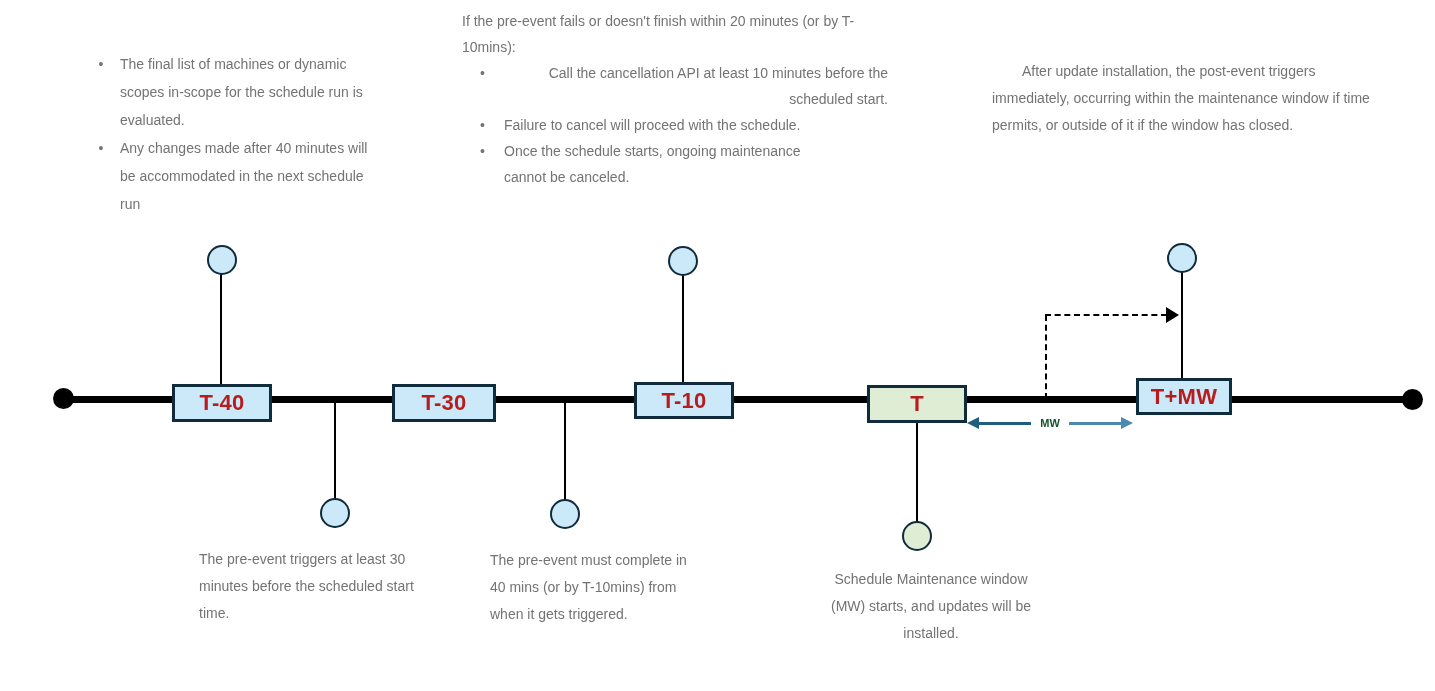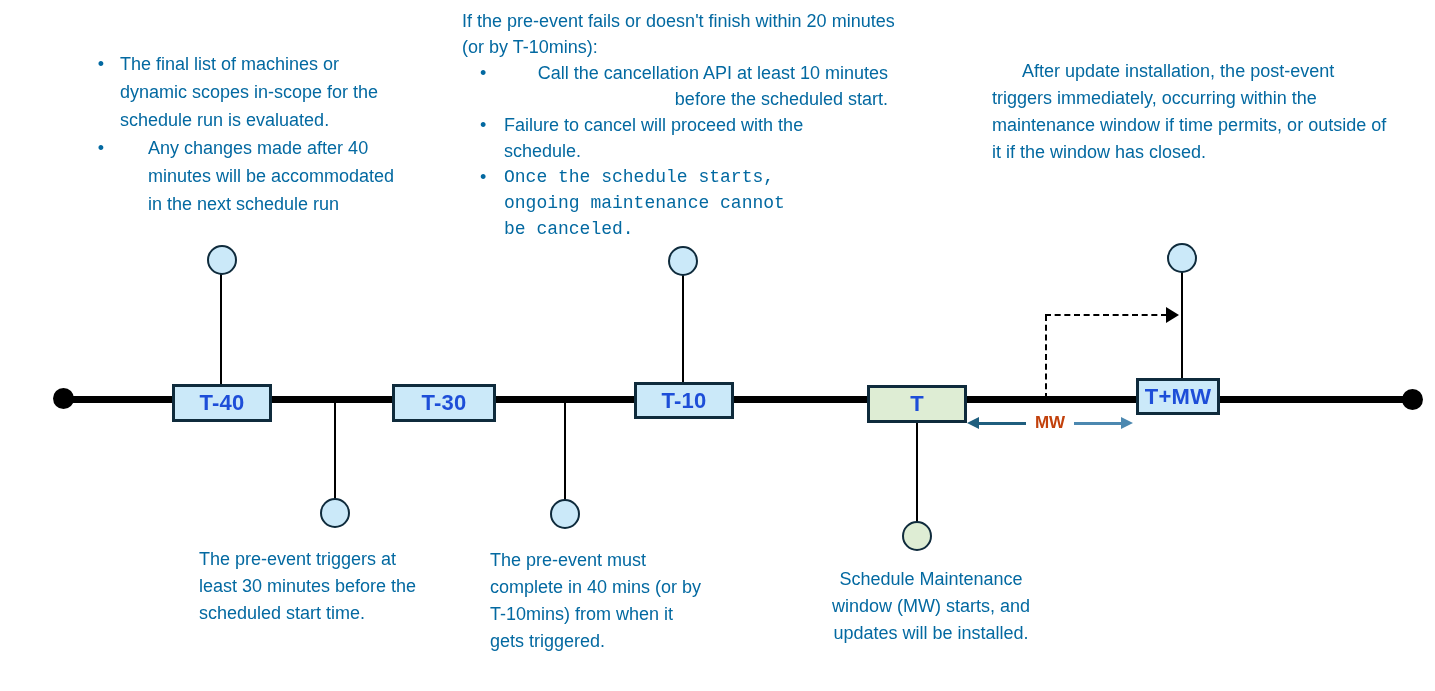--- a/index.html
+++ b/index.html
@@ -16,43 +16,43 @@
     font-family:"Liberation Sans","DejaVu Sans",sans-serif;color:#161616;
   }
   .abs{position:absolute;}
   
   .tl-bar{height:7px;background:var(--line-black);}
   .endpoint{width:21px;height:21px;border-radius:50%;background:var(--line-black);}
   
   .milestone{
     box-sizing:border-box;display:flex;align-items:center;justify-content:center;
     border:3px solid var(--outline-dark);background:var(--milestone-blue-fill);
-    font-weight:bold;font-size:22px;color:#1d4ed8;letter-spacing:0.3px;
+    font-weight:bold;font-size:22px;color:#b91c1c;letter-spacing:0.3px;
   }
   .milestone.green{background:var(--milestone-green-fill);}
   
   .circle{
     box-sizing:border-box;width:30px;height:30px;border-radius:50%;
     border:2.5px solid var(--outline-dark);background:var(--milestone-blue-fill);
   }
   .circle.green{background:var(--milestone-green-fill);}
   .stem{width:2px;background:var(--line-black);}
   
   .dash-v{width:0;border-left:2px dashed var(--line-black);}
   .dash-h{height:0;border-top:2px dashed var(--line-black);}
   .arrowhead-right-black{width:0;height:0;border-top:8px solid transparent;border-bottom:8px solid transparent;border-left:13px solid var(--line-black);}
   
   .mw-arrow{display:flex;align-items:center;}
   .mw-head-left{width:0;height:0;border-top:6px solid transparent;border-bottom:6px solid transparent;border-right:12px solid var(--mw-arrow-dark);}
   .mw-head-right{width:0;height:0;border-top:6px solid transparent;border-bottom:6px solid transparent;border-left:12px solid var(--mw-arrow-light);}
   .mw-line-l{flex:1;height:3px;background:var(--mw-arrow-dark);}
   .mw-line-r{flex:1;height:3px;background:var(--mw-arrow-light);}
-  .mw-label{padding:0 9px;font-weight:bold;font-size:17px;color:#c2410c;}
+  .mw-label{padding:0 9px;font-weight:bold;font-size:11px;color:#14532d;}
   
-  .note{font-size:18px;line-height:27px;color:#0369a1;}
+  .note{font-size:14px;line-height:27px;color:#737373;}
   .note.lh28{line-height:28px;}
   .note.lh26{line-height:26px;}
   .brow{display:flex;}
   .bdot{flex:0 0 38px;text-align:center;}
   .bdot.narrow{flex:0 0 42px;text-align:left;padding-left:18px;box-sizing:border-box;}
   .btext{flex:1;}
   .indent-first{text-indent:30px;}
   .center{text-align:center;}
 </style>
 </head>
@@ -60,37 +60,37 @@
 
 <div id="canvas">
 
   <div class="abs note lh28" style="left:82px;top:50px;width:350px;">
     <div class="brow">
       <span class="bdot">•</span>
       <div class="btext" style="max-width:262px;">The final list of machines or dynamic scopes in-scope for the schedule run is evaluated.</div>
     </div>
     <div class="brow">
       <span class="bdot">•</span>
-      <div class="btext" style="max-width:262px;margin-left:28px;">Any changes made after 40 minutes will be accommodated in the next schedule run</div>
+      <div class="btext" style="max-width:262px;">Any changes made after 40 minutes will be accommodated in the next schedule run</div>
     </div>
   </div>
 
   <div class="abs note lh26" style="left:462px;top:8px;width:436px;">
     <div>If the pre-event fails or doesn't finish within 20 minutes (or by T-10mins):</div>
     <div class="brow">
       <span class="bdot narrow">•</span>
       <div class="btext" style="max-width:384px;text-align:right;">Call the cancellation API at least 10 minutes before the scheduled start.</div>
     </div>
     <div class="brow">
       <span class="bdot narrow">•</span>
       <div class="btext" style="max-width:330px;">Failure to cancel will proceed with the schedule.</div>
     </div>
     <div class="brow">
       <span class="bdot narrow">•</span>
-      <div class="btext" style="max-width:300px;font-family:Liberation Mono, monospace;">Once the schedule starts, ongoing maintenance cannot be canceled.</div>
+      <div class="btext" style="max-width:300px;">Once the schedule starts, ongoing maintenance cannot be canceled.</div>
     </div>
   </div>
 
   <div class="abs note indent-first" style="left:992px;top:58px;width:404px;">After update installation, the post-event triggers immediately, occurring within the maintenance window if time permits, or outside of it if the window has closed.</div>
 
   <div class="abs tl-bar" style="left:64px;top:396px;width:1350px;"></div>
   <div class="abs endpoint" style="left:53px;top:388px;"></div>
   <div class="abs endpoint" style="left:1402px;top:389px;"></div>
 
   <div class="abs stem" style="left:220px;top:273px;height:111px;"></div>
@@ -110,21 +110,21 @@
   <div class="abs circle green" style="left:902px;top:521px;"></div>
 
   <div class="abs dash-v" style="left:1045px;top:315px;height:84px;"></div>
   <div class="abs dash-h" style="left:1045px;top:314px;width:122px;"></div>
   <div class="abs arrowhead-right-black" style="left:1166px;top:307px;"></div>
 
   <div class="abs milestone" style="left:172px;top:384px;width:100px;height:38px;">T-40</div>
   <div class="abs milestone" style="left:392px;top:384px;width:104px;height:38px;">T-30</div>
   <div class="abs milestone" style="left:634px;top:382px;width:100px;height:37px;">T-10</div>
   <div class="abs milestone green" style="left:867px;top:385px;width:100px;height:38px;">T</div>
-  <div class="abs milestone" style="left:1136px;top:378px;width:84px;height:37px;">T+MW</div>
+  <div class="abs milestone" style="left:1136px;top:378px;width:96px;height:37px;">T+MW</div>
 
   <div class="abs mw-arrow" style="left:967px;top:414px;width:166px;height:18px;">
     <span class="mw-head-left"></span>
     <span class="mw-line-l"></span>
     <span class="mw-label">MW</span>
     <span class="mw-line-r"></span>
     <span class="mw-head-right"></span>
   </div>
 
   <div class="abs note" style="left:199px;top:546px;width:219px;">The pre-event triggers at least 30 minutes before the scheduled start time.</div>

